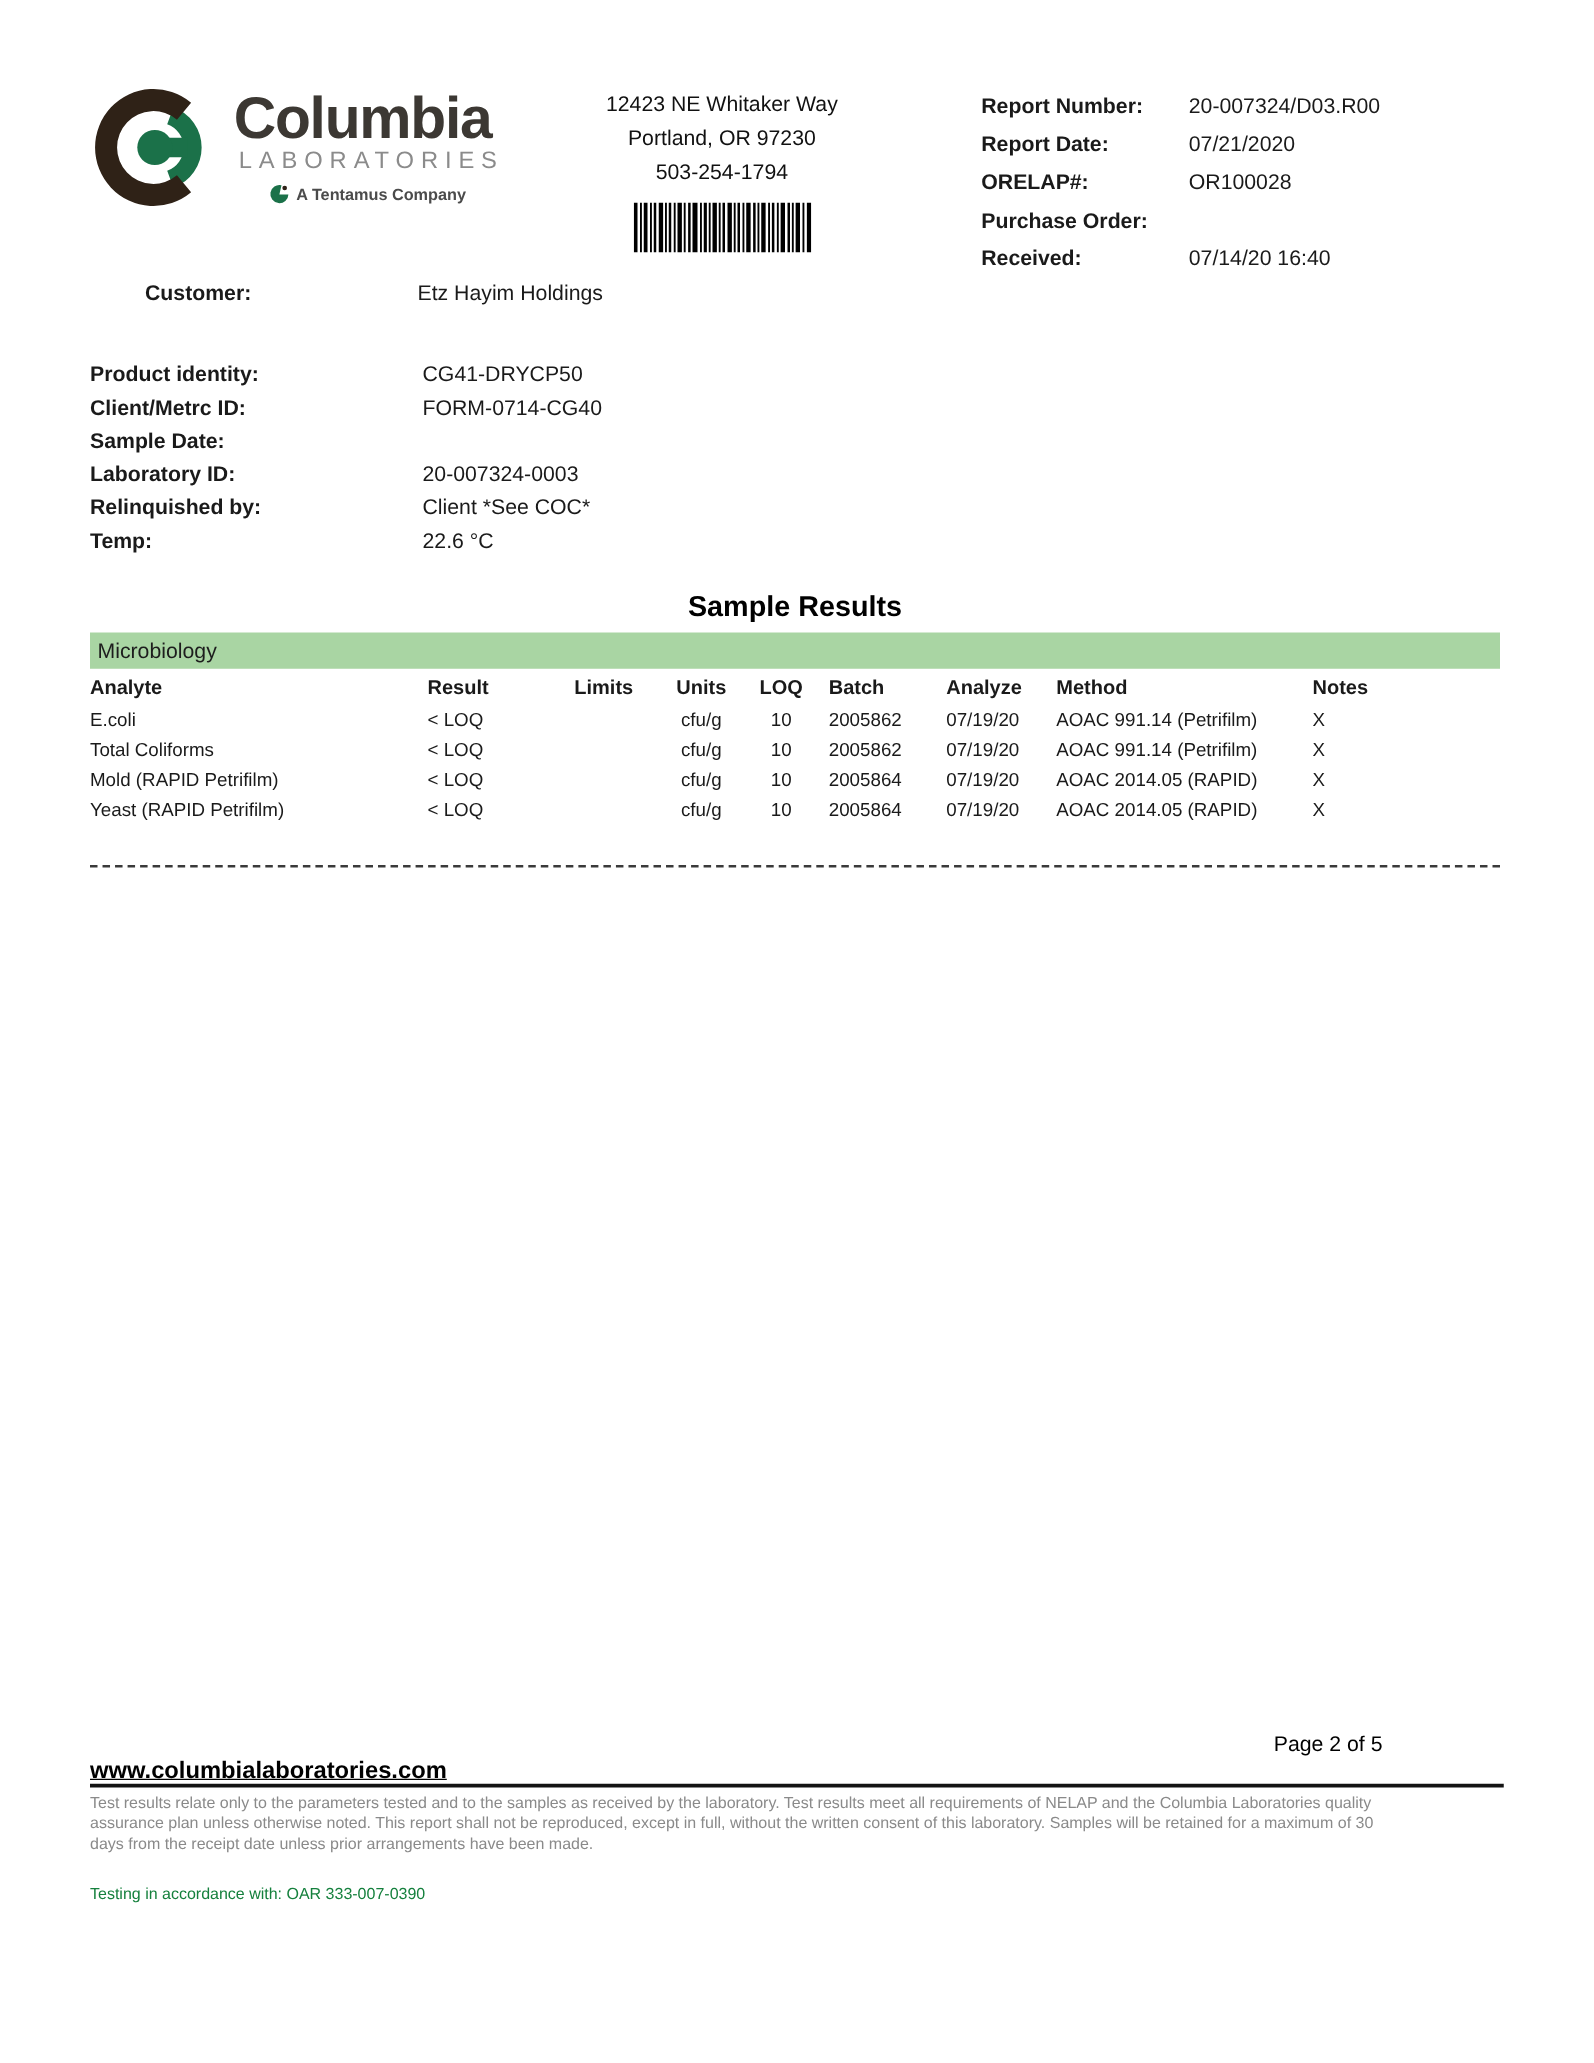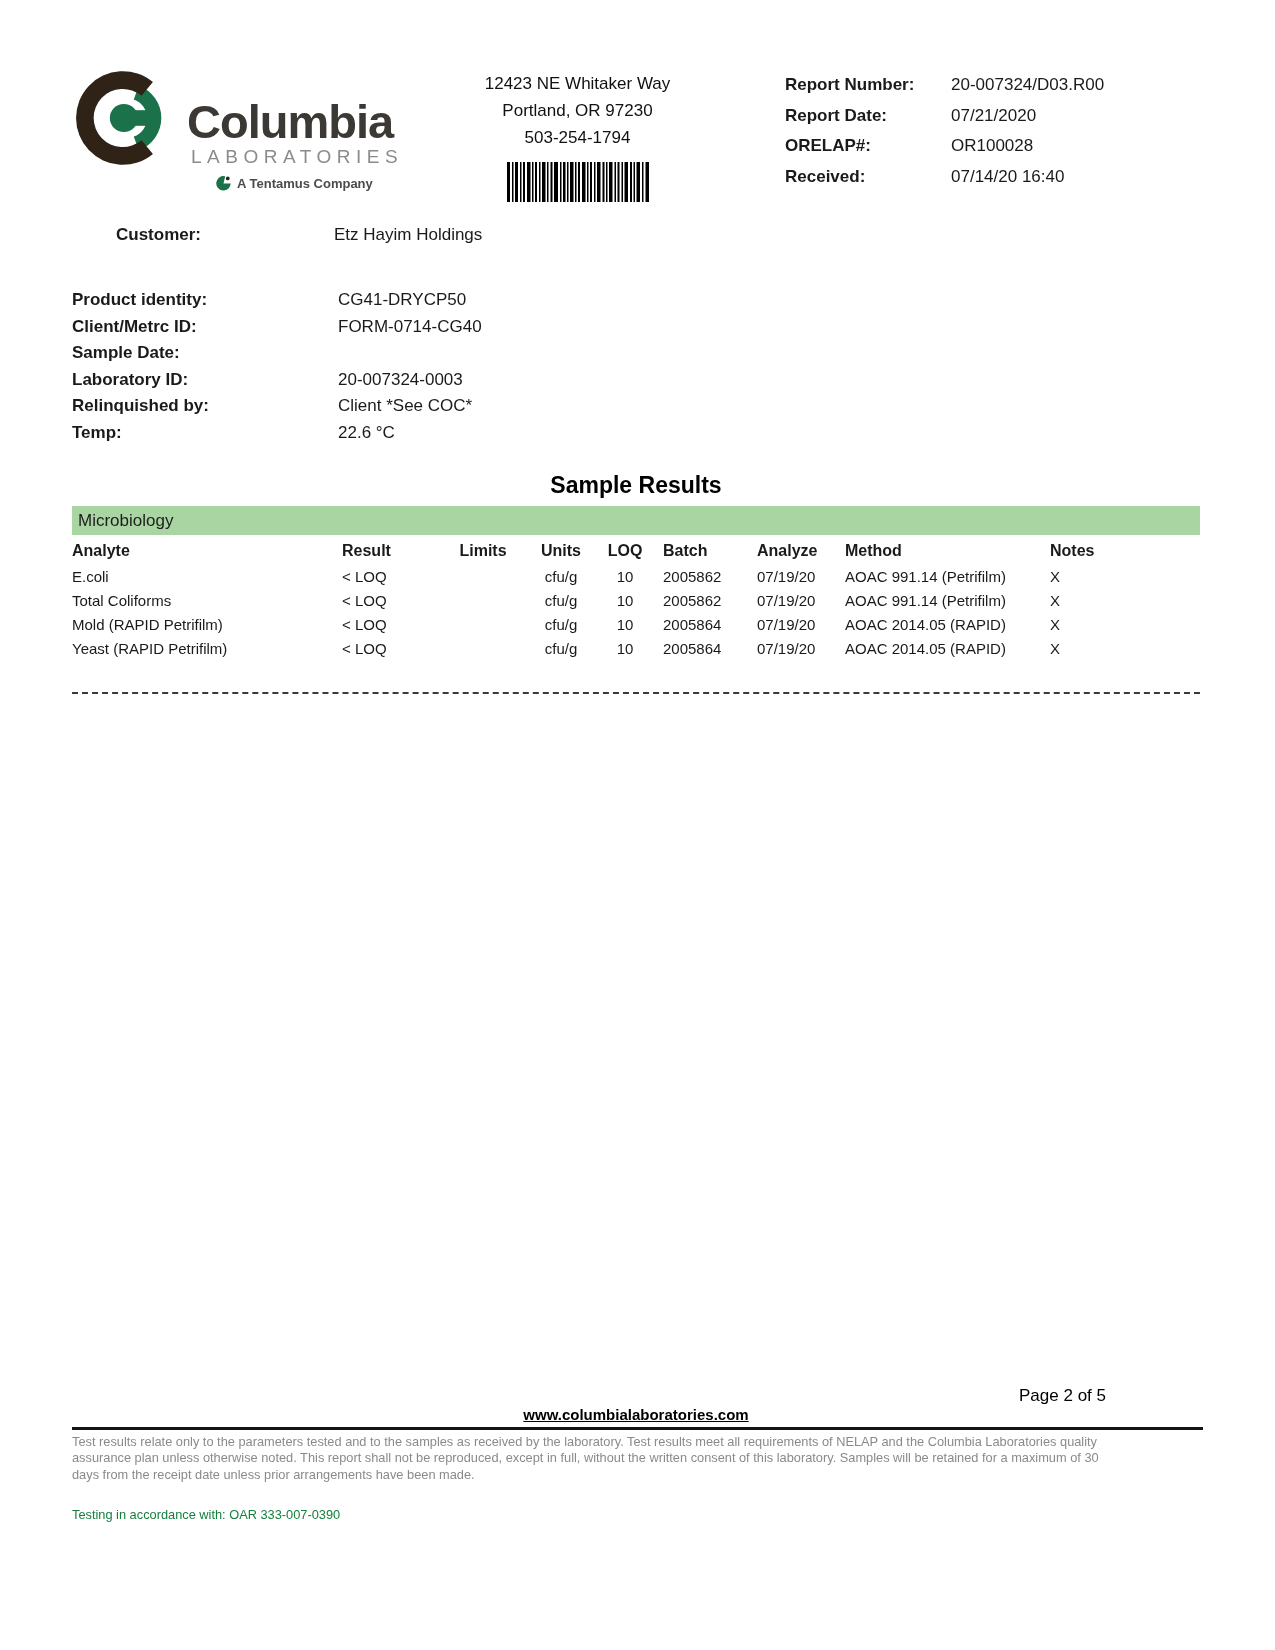--- a/index.html
+++ b/index.html
@@ -5,21 +5,21 @@
   * { margin:0; padding:0; box-sizing:border-box; }
   html,body { background:#e8e8e8; }
   .page {
     position:relative; width:1275px; height:1650px; background:#ffffff;
     font-family:"Liberation Sans", sans-serif; color:#1a1a1a; overflow:hidden;
     margin:0 auto;
   }
   
   .logo-block { position:absolute; left:75px; top:66px; display:flex; align-items:flex-start; }
   .logo-mark { width:104px; height:104px; }
-  .logo-text { margin-left:8px; padding-top:6px;margin-top:28px; }
+  .logo-text { margin-left:8px; padding-top:6px; }
   .logo-name { font-size:47px; font-weight:bold; color:#3c3833; letter-spacing:-1px; line-height:44px; }
   .logo-sub  { font-size:19px; color:#8b8b8b; letter-spacing:5.5px; margin-top:2px; margin-left:4px; }
   .logo-tag  { display:flex; align-items:center; gap:5px; margin-top:7px; margin-left:28px; }
   .logo-tag-text { font-size:13px; font-weight:bold; color:#4b4b4b; }
 
   .address-block { position:absolute; left:420px; top:70px; width:315px; text-align:center;
                    font-size:17px; line-height:27px; color:#111; }
   .barcode { display:block; margin:11px auto 0; width:142px; height:40px; }
 
   .report-info { position:absolute; left:785px; top:70px; width:420px; font-size:17px; }
@@ -44,22 +44,22 @@
                       vertical-align:middle; padding:0; }
   .results-table td { font-size:15px; height:24px; vertical-align:middle; padding:0; }
   .col-center { text-align:center !important; }
   .pad-sm { padding-left:7px !important; }
   .pad-xs { padding-left:4px !important; }
   .dash-rule { position:absolute; left:72px; top:692px; width:1128px;
                border-top:2px dashed #3a3a3a; }
 
   
   .page-num { position:absolute; right:169px; top:1386px; font-size:17px; color:#000; }
-  .website  { position:absolute; left:72px; top:1406px; width:1128px; text-align:center;
-              font-size:15px; font-weight:bold; text-decoration:underline; color:#000; }
+  .website  { position:absolute; left:72px; top:1406px; width:1128px; text-align:left;
+              font-size:19px; font-weight:bold; text-decoration:underline; color:#000; }
   .footer-rule { position:absolute; left:72px; top:1427px; width:1131px; height:3px; background:#141414; }
   .disclaimer { position:absolute; left:72px; top:1434px; width:1055px; font-size:12.8px;
                 line-height:16.4px; color:#8a8a8a; }
   .accordance { position:absolute; left:72px; top:1507px; font-size:12.8px; color:#15803d; }
 </style>
 </head>
 <body>
 
 <div class="page">
 
@@ -136,20 +136,24 @@
     </div>
     <div class="ri-row">
       <span class="ri-label">Report Date:</span>
       <span class="ri-value">07/21/2020</span>
     </div>
     <div class="ri-row">
       <span class="ri-label">ORELAP#:</span>
       <span class="ri-value">OR100028</span>
     </div>
     <div class="ri-row">
+      <span class="ri-label">Purchase Order:</span>
+      <span class="ri-value"></span>
+    </div>
+    <div class="ri-row">
       <span class="ri-label">Received:</span>
       <span class="ri-value">07/14/20  16:40</span>
     </div>
   </div>
 
   <div class="customer-row">
     <span class="info-label">Customer:</span>
     <span>Etz Hayim Holdings</span>
   </div>
 

